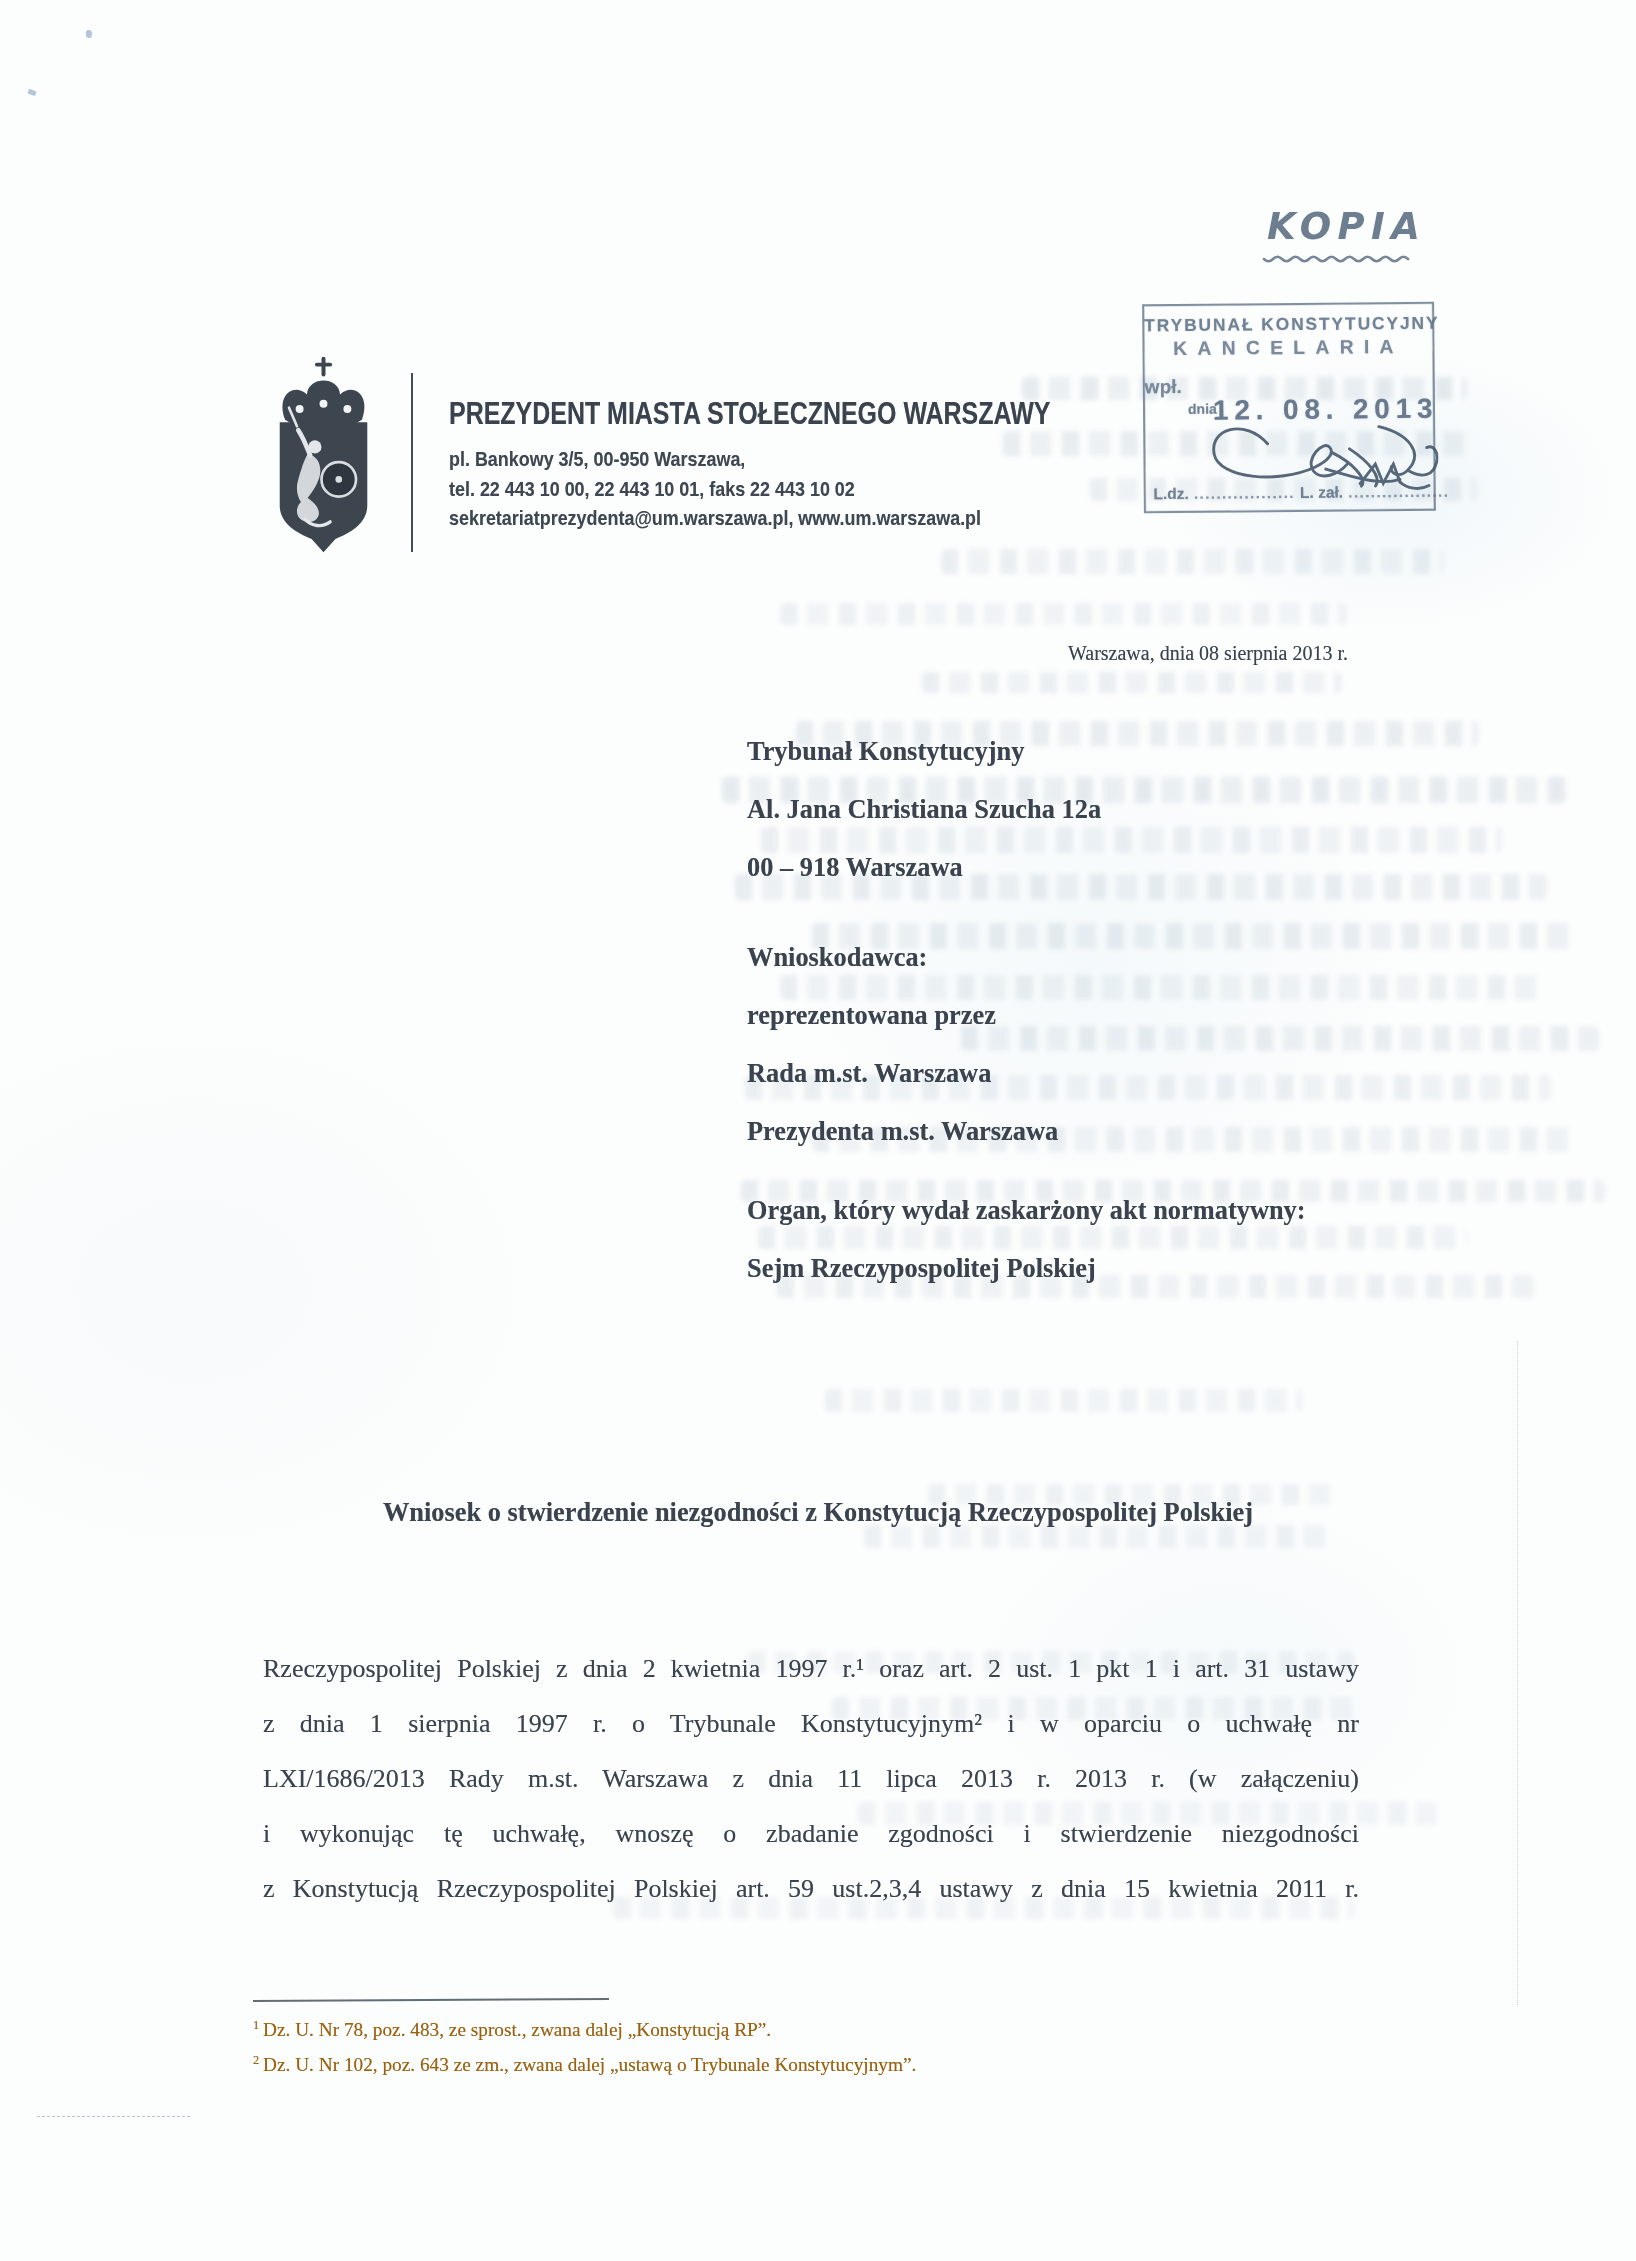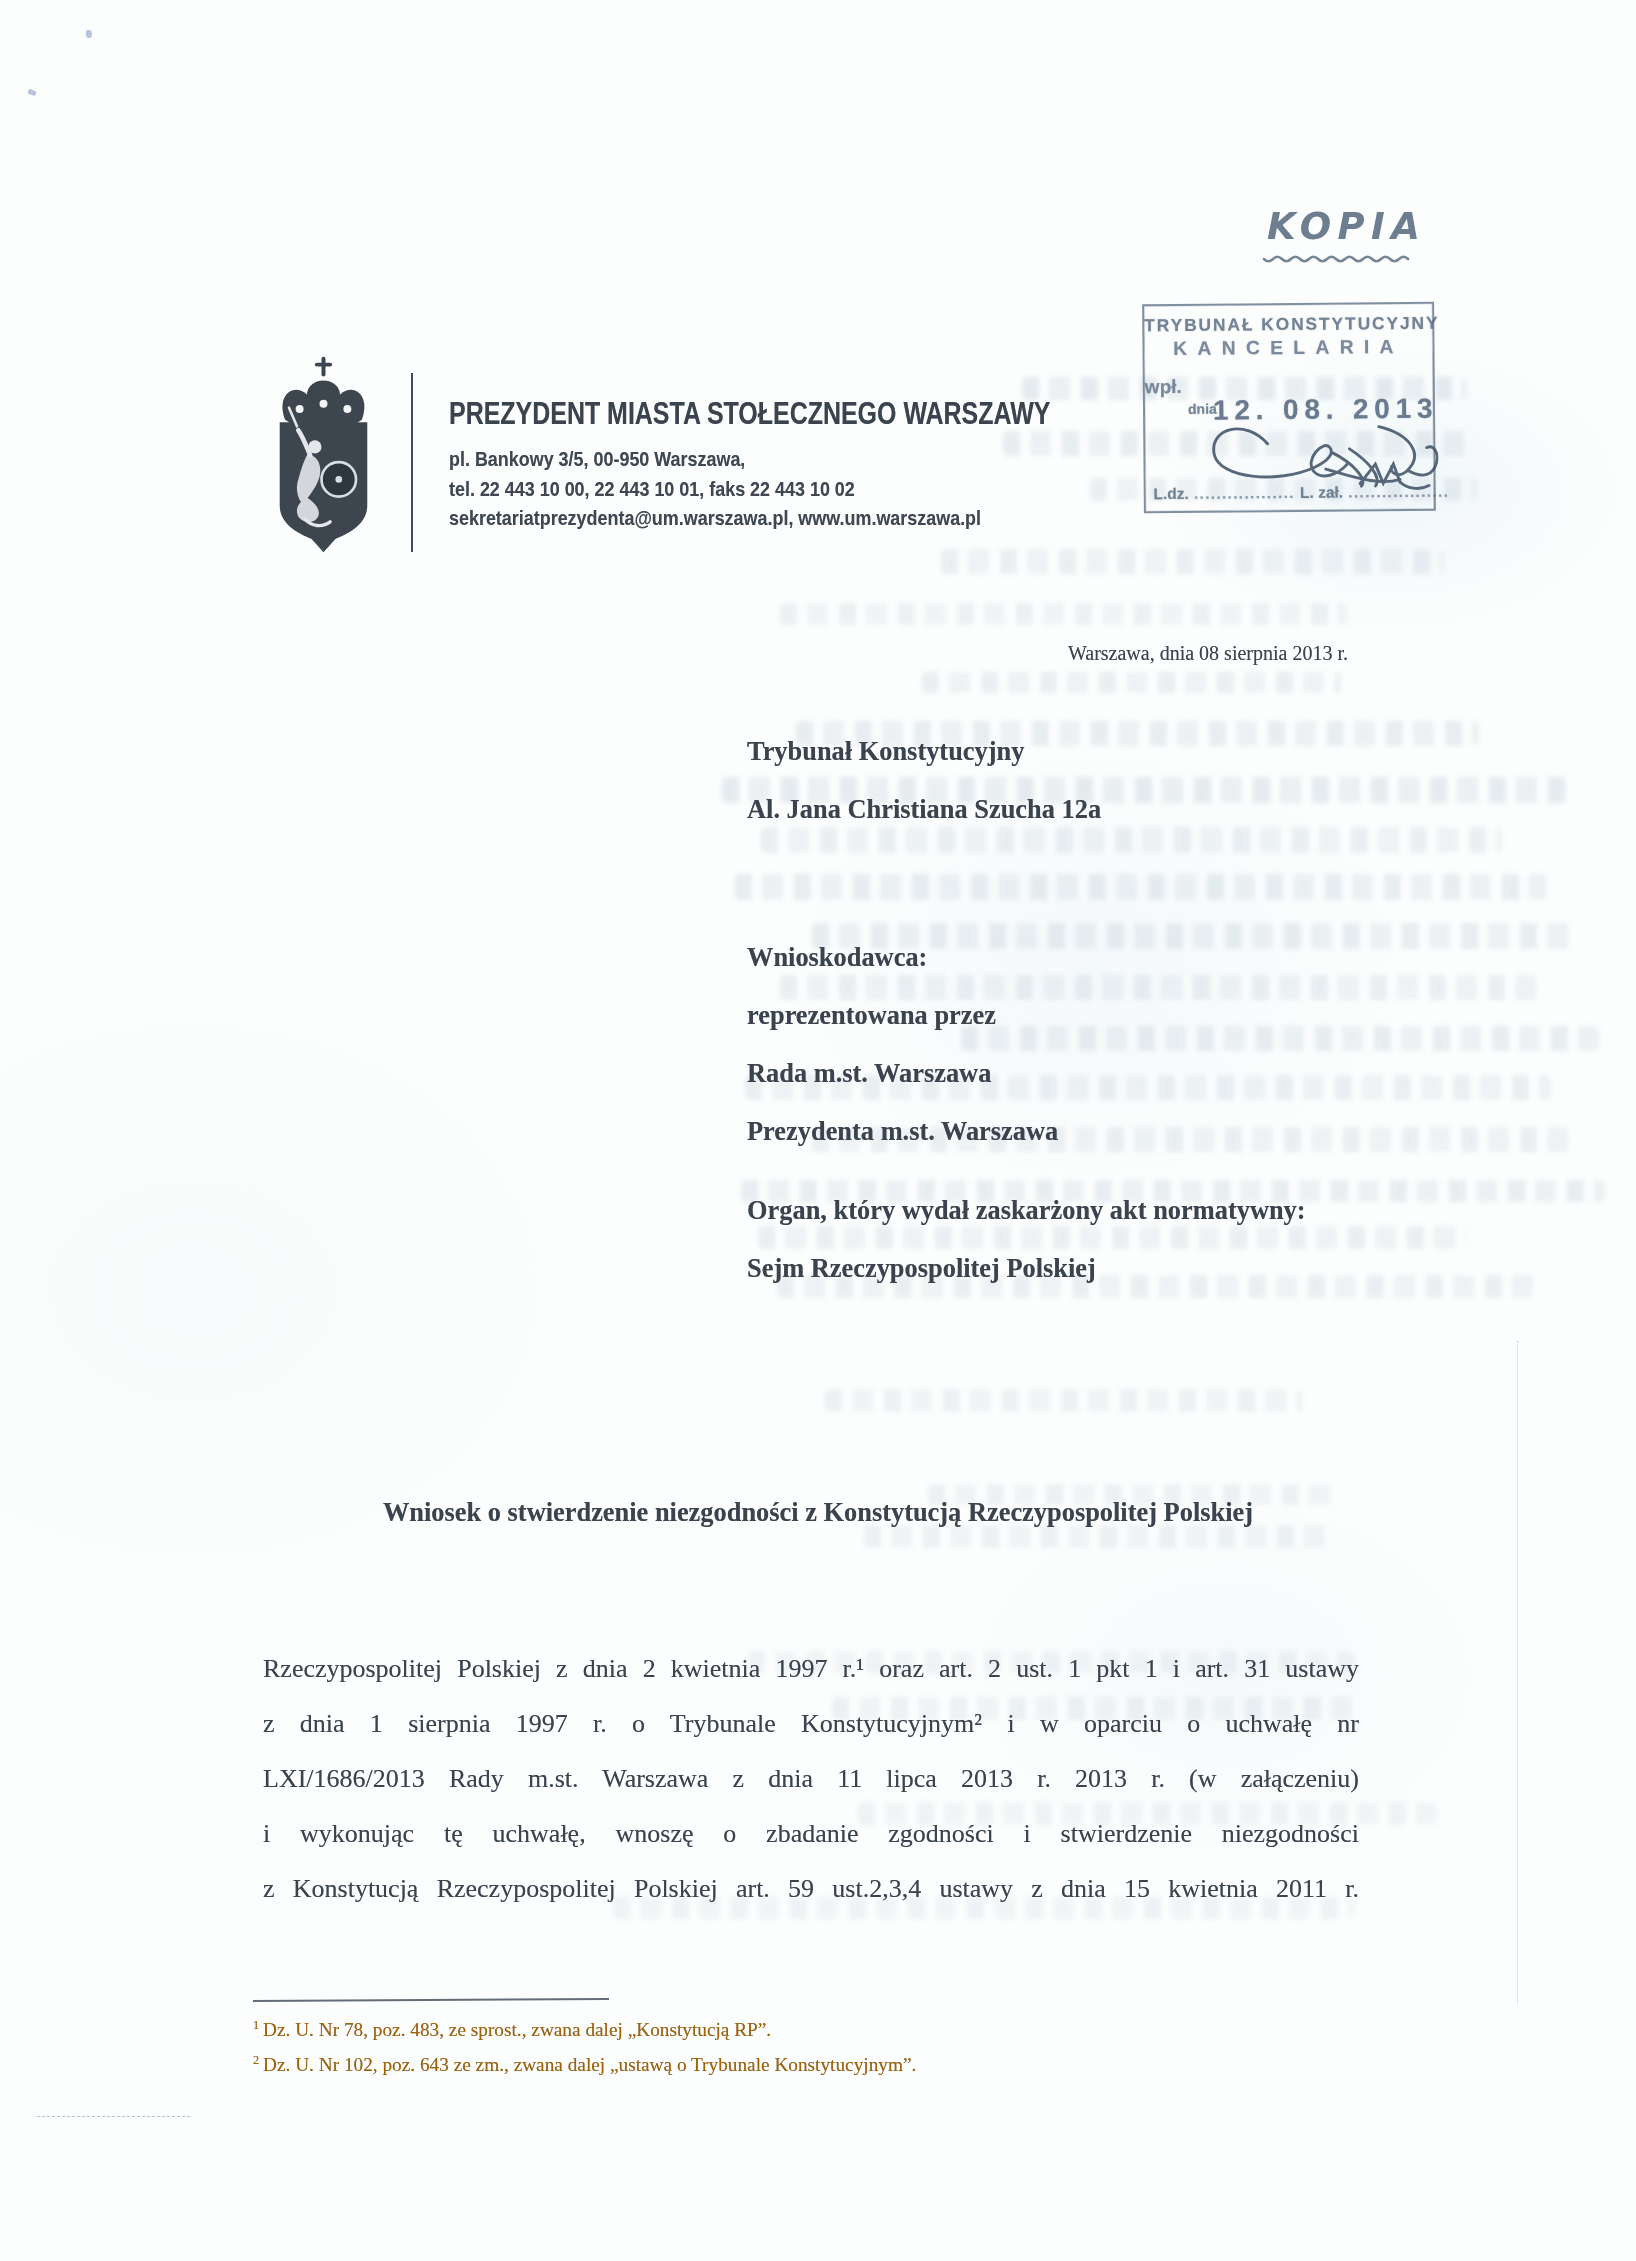--- a/index.html
+++ b/index.html
@@ -198,20 +198,21 @@
     <div class="lh-line" style="margin-top:17px;">pl. Bankowy 3/5, 00-950 Warszawa,</div>
     <div class="lh-line" style="margin-top:7.7px;">tel. 22 443 10 00, 22 443 10 01, faks 22 443 10 02</div>
     <div class="lh-line" style="margin-top:7.7px;">sekretariatprezydenta@um.warszawa.pl, www.um.warszawa.pl</div>
   </div>
 
   <div class="abs dateline doc-text" style="right:288px;top:642px;">Warszawa, dnia 08 sierpnia 2013 r.</div>
 
   <div class="abs blk doc-text" style="left:747px;top:722px;">
     <div>Trybunał Konstytucyjny</div>
     <div>Al. Jana Christiana Szucha 12a</div>
+    <div>00 – 918 Warszawa</div>
   </div>
 
   <div class="abs blk doc-text" style="left:747px;top:928px;">
     <div>Wnioskodawca:</div>
     <div>reprezentowana przez</div>
     <div>Rada m.st. Warszawa</div>
     <div>Prezydenta m.st. Warszawa</div>
   </div>
 
   <div class="abs blk doc-text" style="left:747px;top:1181px;">

